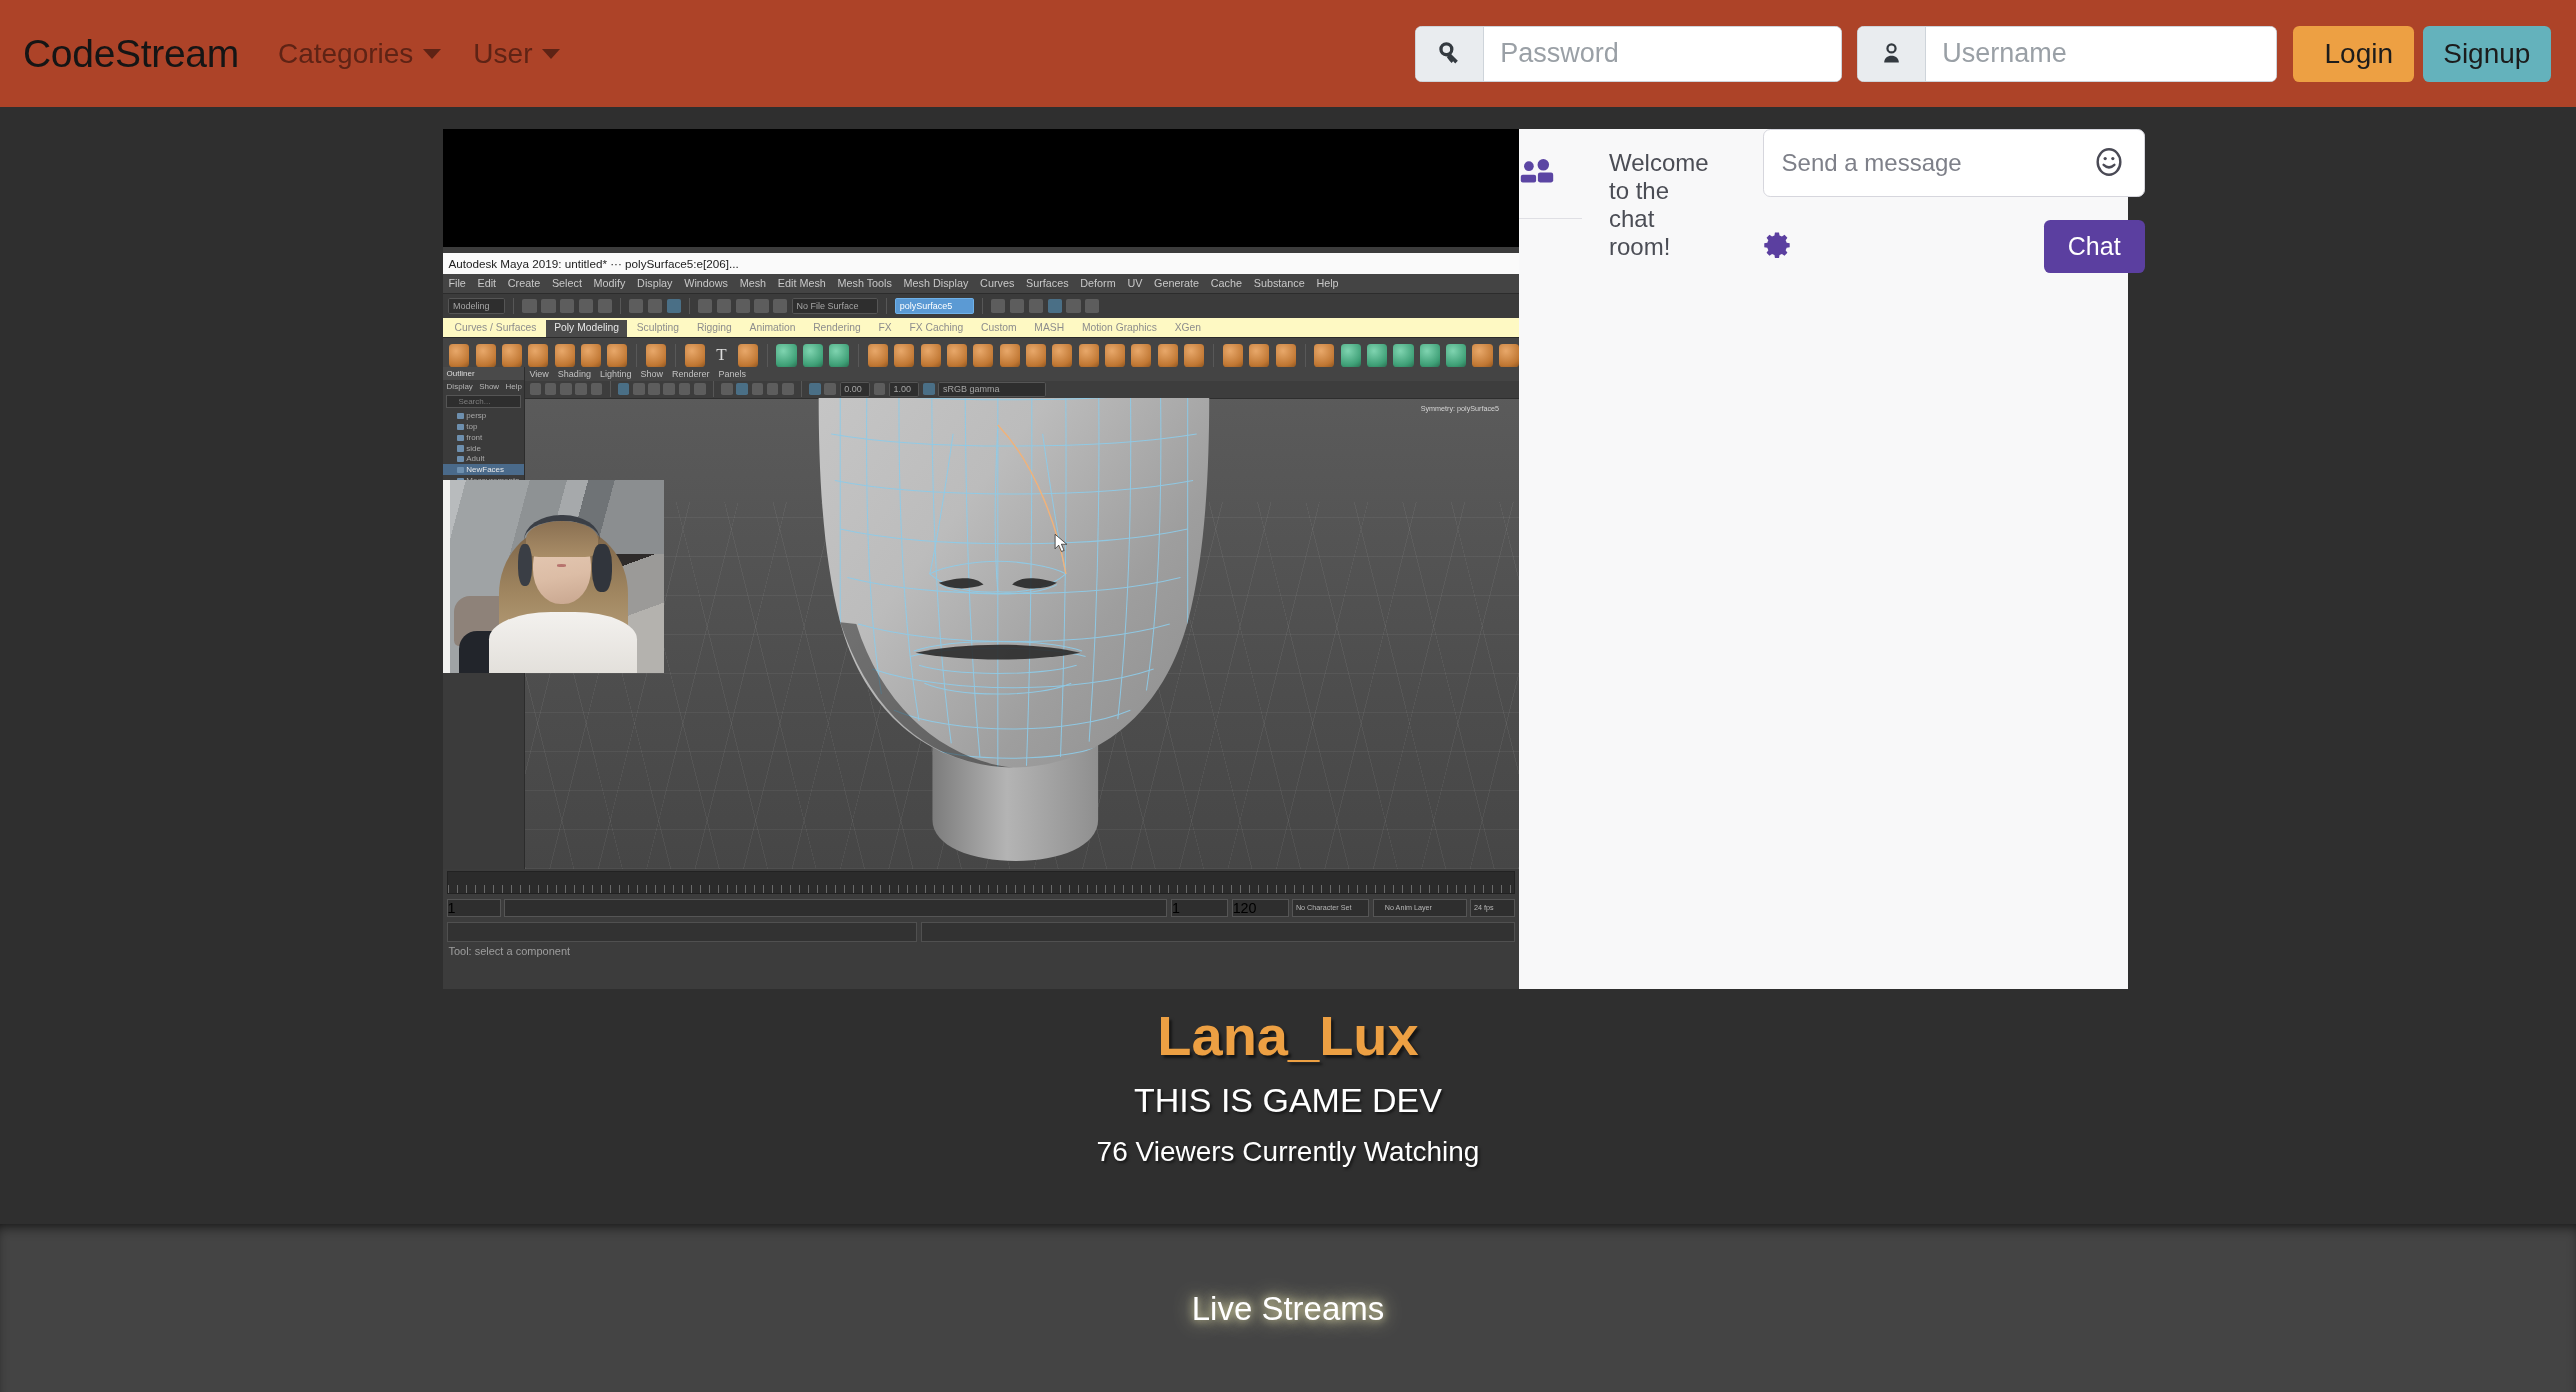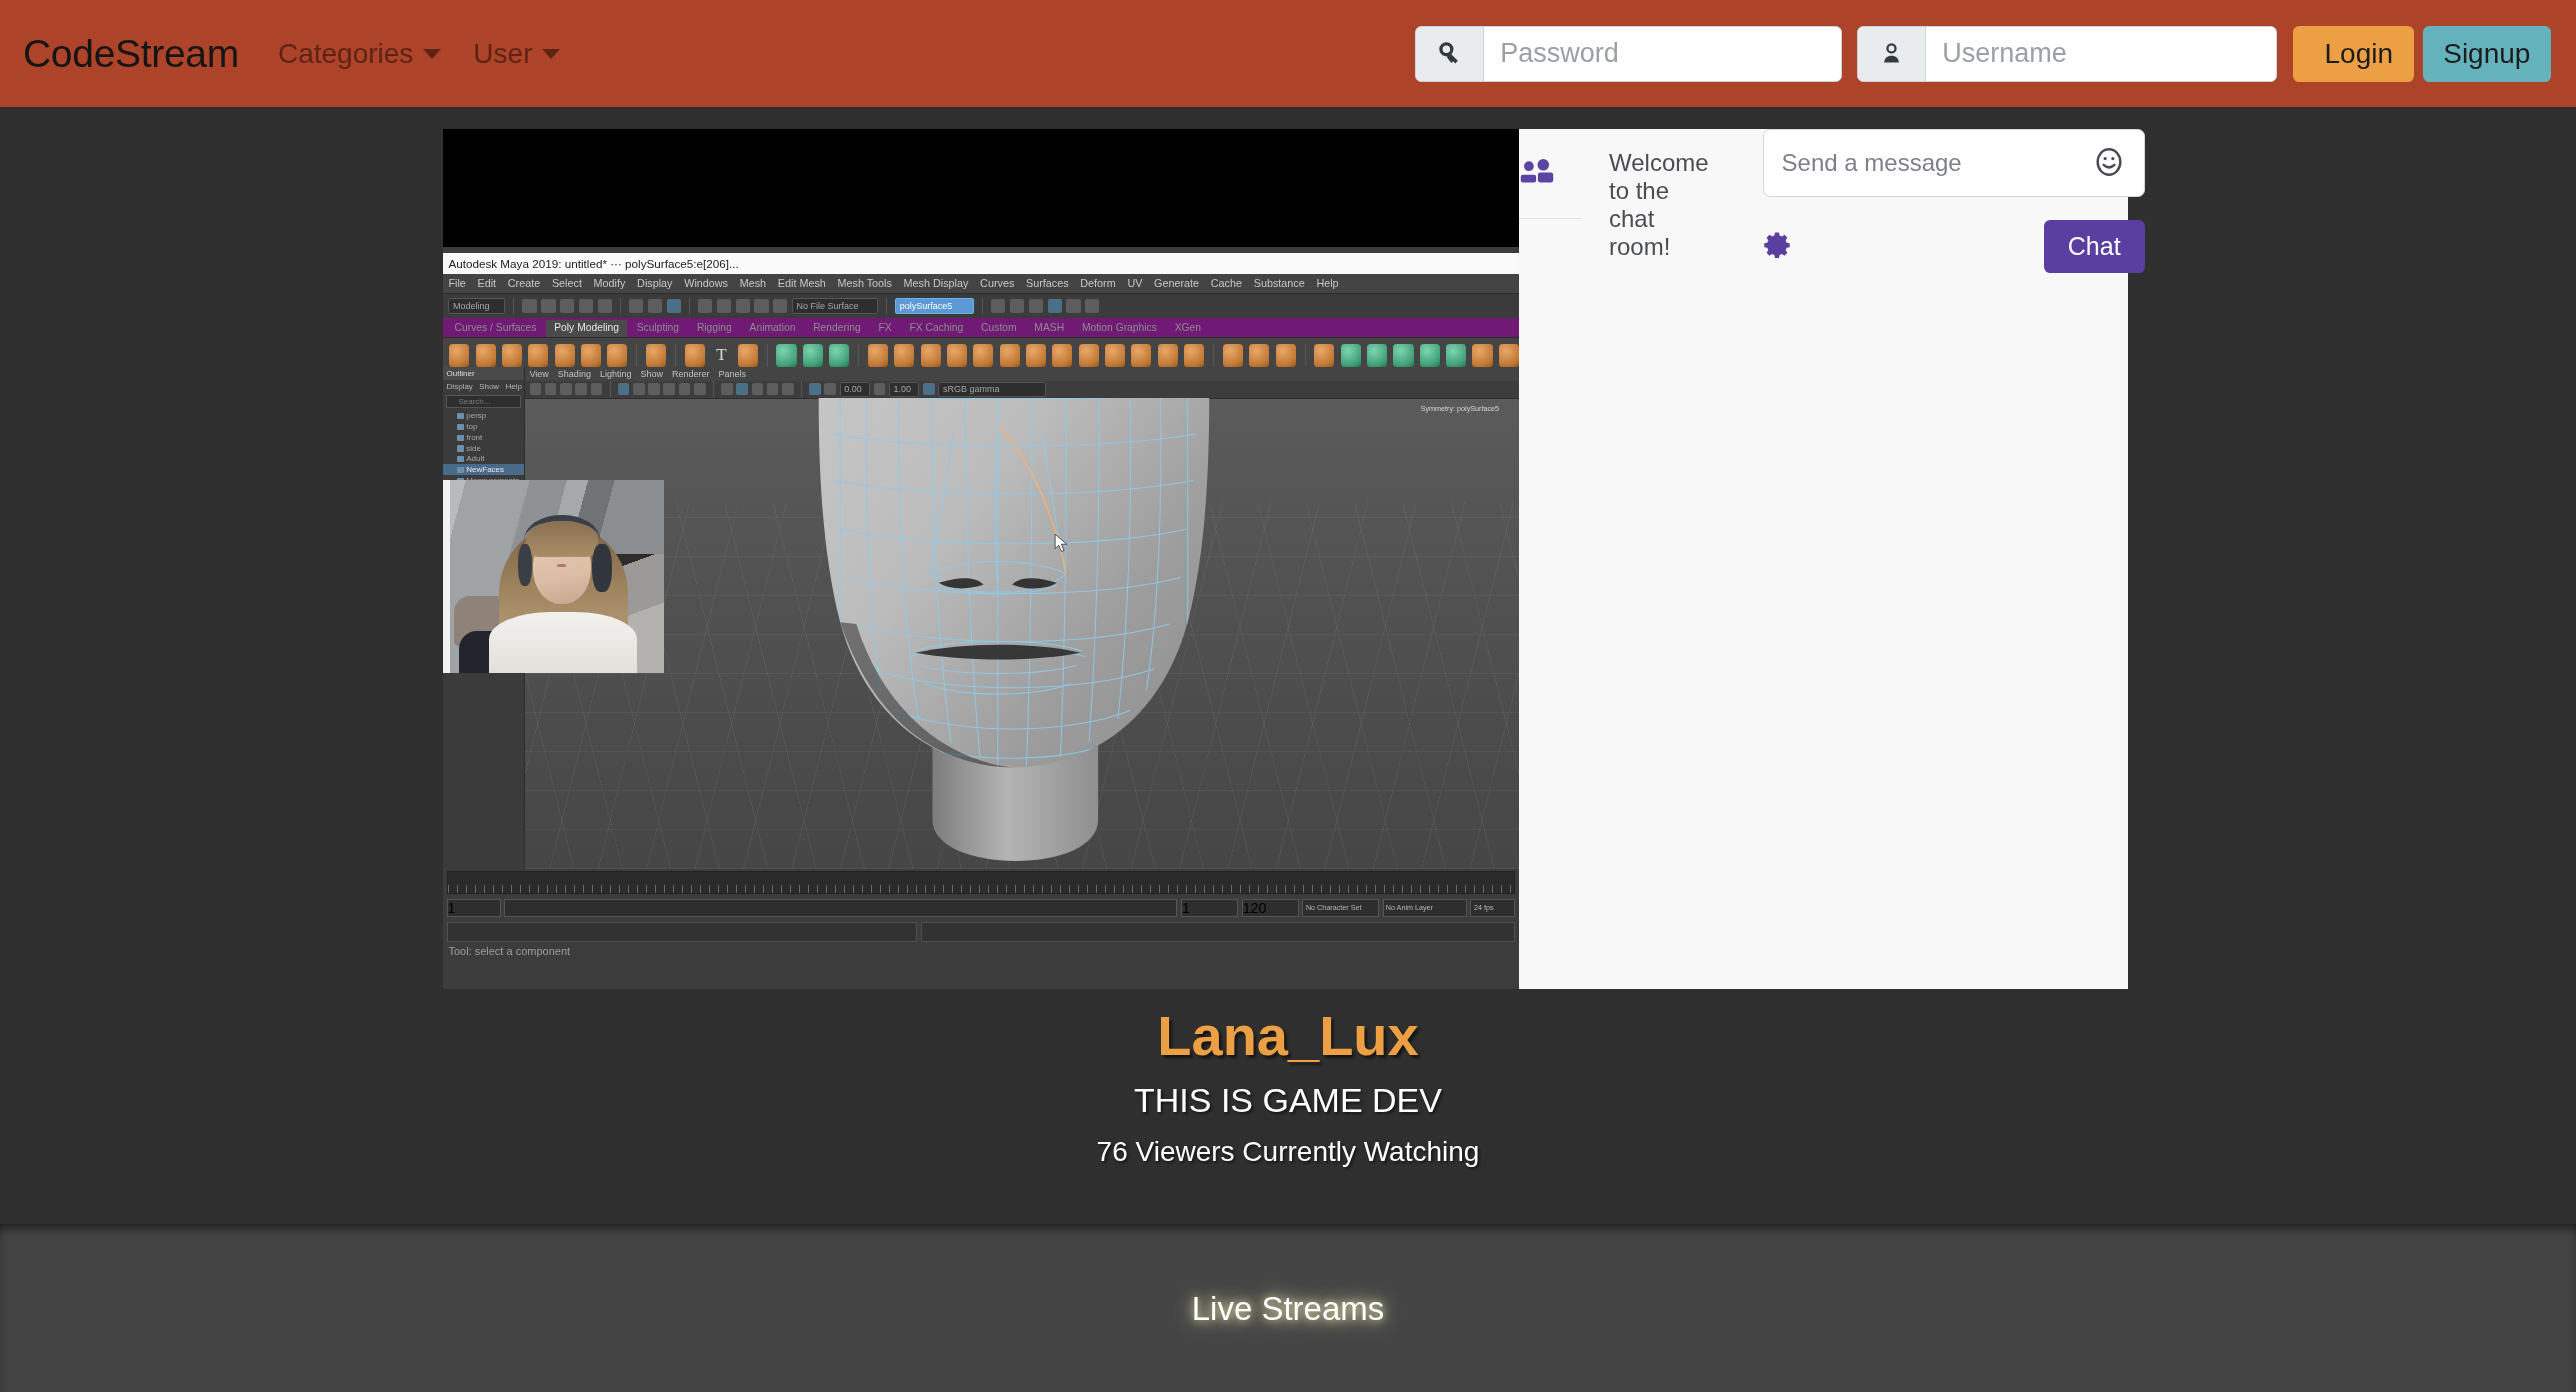--- a/index.html
+++ b/index.html
@@ -111,21 +111,21 @@
   .tb-sep { width: 0.9px; height: 16px; background: #575757; margin: 0 3.6px; }
   .tb-pill {
     height: 15.2px; width: 86px; background: #2e2e2e;
     border: 0.9px solid #555; border-radius: 1.8px;
     font-size: 9px; color: #a5a5a5; display:flex;
     align-items:center; padding-left:3.6px;
   }
   .tb-pill.sel { background: #5b9ad4; color:#fff; border-color:#6fb1e8; width: 79px;}
 
   .maya-tabs {
-    height: 20px; background: #701a75;
+    height: 20px; background: #fef9c3;
     display: flex; align-items: flex-end; gap: 1.8px;
     padding-left: 3.6px;
     border-bottom: 0.9px solid #2a2a2a;
   }
   .maya-tab {
     font-size: 10.3px; color: #8d8d8d; padding: 2.7px 8px 3.6px;
     white-space: nowrap;
   }
   .maya-tab.active { background: #4a4a4a; color: #e6e6e6; }
 
@@ -640,21 +640,21 @@
       </div>
 
       <div class="maya-timeline">
         <div class="tl-ruler"></div>
         <div class="tl-row">
           <div class="tl-slot" style="width:54px">1</div>
           <div class="tl-slot" style="flex:1"></div>
           <div class="tl-slot" style="width:57px">1</div>
           <div class="tl-slot" style="width:57px">120</div>
           <div class="tl-slot" style="width:77px;font-size:7.2px;color:#b6b6b6;padding-left:2.7px;display:flex;align-items:center">No Character Set</div>
-          <div class="tl-slot" style="width:84px;font-size:7.2px;color:#b6b6b6;padding-left:2px;display:flex;align-items:center">No Anim Layer</div>
+          <div class="tl-slot" style="width:94px;font-size:7.2px;color:#b6b6b6;padding-left:11px;display:flex;align-items:center">No Anim Layer</div>
           <div class="tl-slot" style="width:45px;font-size:7.2px;color:#b6b6b6;padding-left:2.7px;display:flex;align-items:center">24 fps</div>
         </div>
         <div class="tl-cmd">
           <div style="width:44%"></div>
           <div style="flex:1"></div>
         </div>
         <div class="tl-status">Tool: select a component</div>
       </div>
     </div>
 

